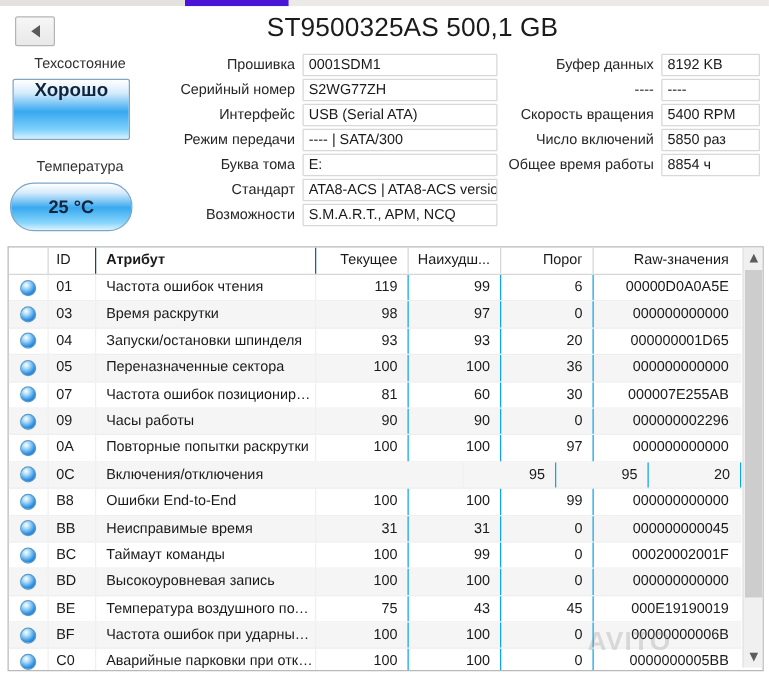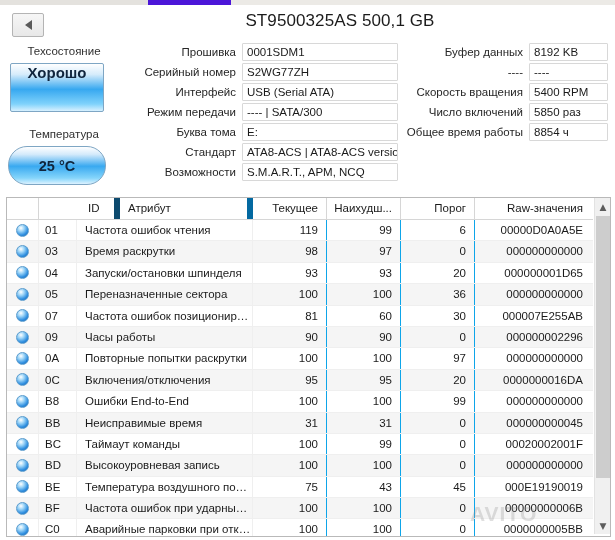--- a/index.html
+++ b/index.html
@@ -61,24 +61,24 @@
   .back-btn .tri {
     width: 0; height: 0;
     border-top: 5px solid transparent;
     border-bottom: 5px solid transparent;
     border-right: 7px solid #5a5a5a;
   }
 
   
   .disk-title {
     position: absolute;
-    left: 190px; top: 6px;
+    left: 180px; top: 6px;
     width: 300px;
     text-align: center;
-    font-size: 17px;
+    font-size: 21px;
     color: #1b1b1b;
     font-weight: 400;
     letter-spacing: 0.1px;
     white-space: nowrap;
   }
 
   
   .lbl-health {
     position: absolute;
     left: 9px; top: 40px;
@@ -216,33 +216,33 @@
     box-sizing: border-box;
   }
   .c-id {
     flex: 0 0 38px;
     padding-left: 6px;
     border-right: 1px solid #efefef;
     height: 100%;
     line-height: 20px;
     box-sizing: border-box;
   }
-  .row.head .c-id { border-right: 6px solid #0c4a6e; margin-left: 43px; }
+  .row.head .c-id { border-right: 1px solid #0c4a6e; }
   .c-attr {
     flex: 1 1 auto;
     padding-left: 8px;
     border-right: 1px solid #efefef;
     height: 100%;
     line-height: 20px;
     box-sizing: border-box;
     white-space: nowrap;
     overflow: hidden;
     text-overflow: ellipsis;
   }
-  .row.head .c-attr { border-right: 6px solid #0369a1; }
+  .row.head .c-attr { border-right: 1px solid #0369a1; font-weight: bold; }
   .c-num {
     flex: 0 0 74px;
     text-align: right;
     padding-right: 8px;
     border-right: 1px solid #0ea5e9;
     height: 100%;
     line-height: 20px;
     box-sizing: border-box;
   }
   .row.head .c-num { border-right: 1px solid #d6d6d6; }
@@ -463,21 +463,20 @@
         </div>
         <div class="row alt">
           <div class="c-icon">
             <div class="orb"></div>
           </div>
           <div class="c-id">0C</div>
           <div class="c-attr">Включения/отключения</div>
           <div class="c-num">95</div>
           <div class="c-num">95</div>
           <div class="c-num">20</div>
-          <div class="c-raw">0000000016DA</div>
         </div>
         <div class="row">
           <div class="c-icon">
             <div class="orb"></div>
           </div>
           <div class="c-id">B8</div>
           <div class="c-attr">Ошибки End-to-End</div>
           <div class="c-num">100</div>
           <div class="c-num">100</div>
           <div class="c-num">99</div>

